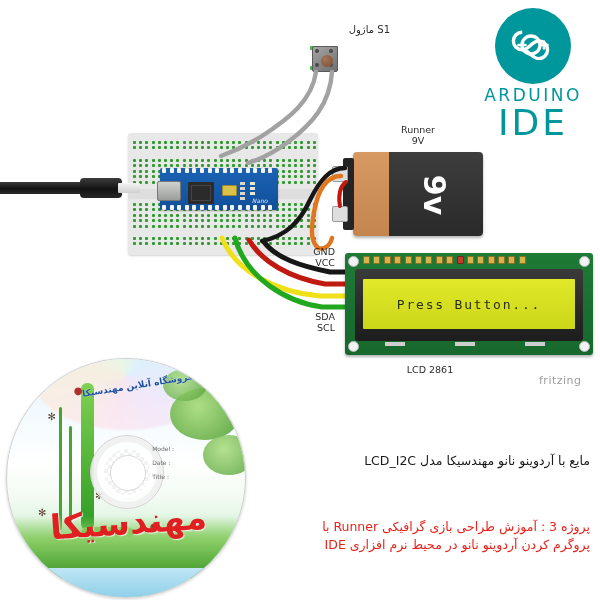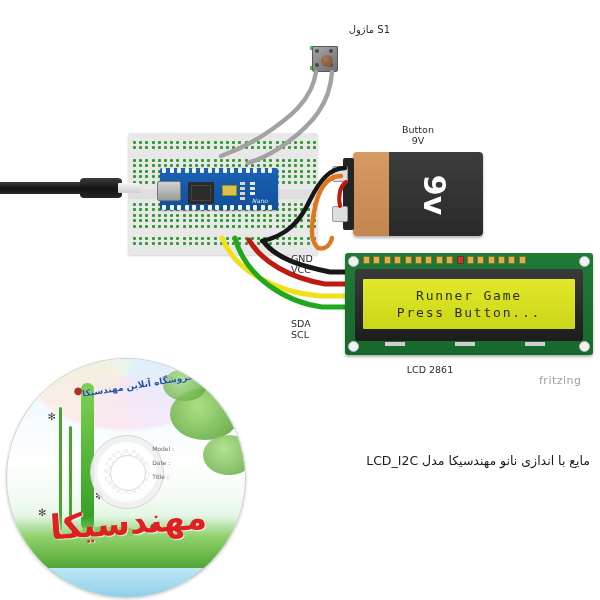--- a/index.html
+++ b/index.html
@@ -25,21 +25,21 @@
   }
   .ard-w1{font-size:17px;margin-top:3px;}
   .ard-w2{font-size:36px;margin-top:1px;letter-spacing:3px;}
 
   
   .lbl{
     font-size:9.5px;color:#2b2b2b;line-height:1.18;
     font-family:"DejaVu Sans","Liberation Sans",sans-serif;
   }
   .lbl-c{text-align:center;}
-  .lbl-r{text-align:left;margin-top:7px;}
+  .lbl-r{text-align:right;}
 
   
   #breadboard{
     left:128px;top:133px;width:190px;height:122px;
     background:#e8e8e8;border-radius:3px;
     box-shadow:0 1px 2px rgba(0,0,0,.18);
   }
   .holes{position:absolute;left:0;top:0;right:0;bottom:0;}
   .hole{position:absolute;width:3px;height:3px;background:#2f9b2f;border-radius:1px;}
   #breadboard .chan{
@@ -258,38 +258,53 @@
   #battery-label{left:378px;top:124px;width:80px;}
   #lcd-label{left:380px;top:364px;width:100px;}
   #pin-top-label{left:291px;top:246px;width:44px;}
   #pin-bot-label{left:291px;top:311px;width:44px;}
 </style>
 </head>
 <body>
 
 <div id="stage">
 
+  <div class="abs" id="arduino-logo">
+    <div class="ard-circle">
+      <svg class="ard-inf" viewBox="0 0 54 30">
+        <path d="M16,15 a9,9 0 1,1 9,9 a9,9 0 0,1 -9,-9 z" fill="none" stroke="#fff" stroke-width="3.4"></path>
+        <g fill="none" stroke="#fff" stroke-width="3.4">
+          <path d="M16.2,6.2 a8.8,8.8 0 1,0 0,17.6 c7,0 9.4,-8.8 16.6,-8.8 a8.8,8.8 0 1,1 0,17.6 c-7.2,0 -9.6,-8.8 -16.6,-8.8" transform="translate(0,-4)"></path>
+        </g>
+        <line x1="12.5" y1="15" x2="19.5" y2="15" stroke="#fff" stroke-width="2.6" stroke-linecap="round"></line>
+        <line x1="34.5" y1="15" x2="41.5" y2="15" stroke="#fff" stroke-width="2.6" stroke-linecap="round"></line>
+        <line x1="38" y1="11.5" x2="38" y2="18.5" stroke="#fff" stroke-width="2.6" stroke-linecap="round"></line>
+      </svg>
+    </div>
+    <div class="ard-word ard-w1">ARDUINO</div>
+    <div class="ard-word ard-w2">IDE</div>
+  </div>
 
   <div class="abs lbl s1-label">S1 ماژول</div>
   <div class="abs" id="button-s1">
     <div class="btn-leg" style="left:0px;top:2px;"></div>
     <div class="btn-leg" style="left:23px;top:2px;"></div>
     <div class="btn-leg" style="left:0px;top:22px;"></div>
     <div class="btn-leg" style="left:23px;top:22px;"></div>
     <div class="btn-body">
       <div class="btn-screw" style="left:2px;top:2px;"></div>
       <div class="btn-screw" style="left:16px;top:2px;"></div>
       <div class="btn-screw" style="left:2px;top:16px;"></div>
       <div class="btn-screw" style="left:16px;top:16px;"></div>
       <div class="btn-cap"></div>
     </div>
   </div>
 
   <div class="abs lbl lbl-c" id="battery-label">
-    <div>Button</div>
+    <div>Runner</div>
     <div>9V</div>
   </div>
   <div class="abs" id="battery">
     <div class="bat-copper"></div>
     <div class="bat-dark"></div>
     <div id="battery-text">9v</div>
   </div>
   <div class="abs" style="left:341px;top:158px;width:14px;height:72px;">
     <div style="position:absolute;left:2px;top:0;width:11px;height:72px;background:#242424;border-radius:2px;"></div>
     <div class="bat-snap" style="top:8px;"></div>
@@ -824,21 +839,20 @@
       </div>
     <div class="mhole" style="left:3px;top:3px;"></div>
     <div class="mhole" style="right:3px;top:3px;"></div>
     <div class="mhole" style="left:3px;bottom:3px;"></div>
     <div class="mhole" style="right:3px;bottom:3px;"></div>
     <div class="mtab" style="left:40px;bottom:9px;"></div>
     <div class="mtab" style="left:110px;bottom:9px;"></div>
     <div class="mtab" style="left:180px;bottom:9px;"></div>
     <div id="lcd-bezel">
       <div id="lcd-screen">
-        <div class="lcd-line">Runner Game</div>
         <div class="lcd-line">Press Button...</div>
       </div>
     </div>
   </div>
   <div class="abs lbl lbl-c" id="lcd-label">LCD 2861</div>
 
   <div class="abs" id="fritzing">fritzing</div>
 
   <div class="abs" id="cd-disc">
     <div id="cd-sky"></div>
@@ -872,18 +886,20 @@
     <div id="cd-fields">
       <div>Model :</div>
       <div>Date :</div>
       <div>Title :</div>
     </div>
 
     <div id="cd-brand">مهندسیکا</div>
   </div>
 
   <div class="abs" id="caption-black">
-    <div>مایع با اندازی نانو مهندسیکا مدل LCD_I2C</div>
+    <div>مایع با آردوینو نانو مهندسیکا مدل LCD_I2C</div>
   </div>
   <div class="abs" id="caption-red">
+    <div>پروژه 3 : آموزش طراحی بازی گرافیکی Runner با</div>
+    <div>پروگرم کردن آردوینو نانو در محیط نرم افزاری IDE</div>
   </div>
 
 </div>
 
 </body></html>

